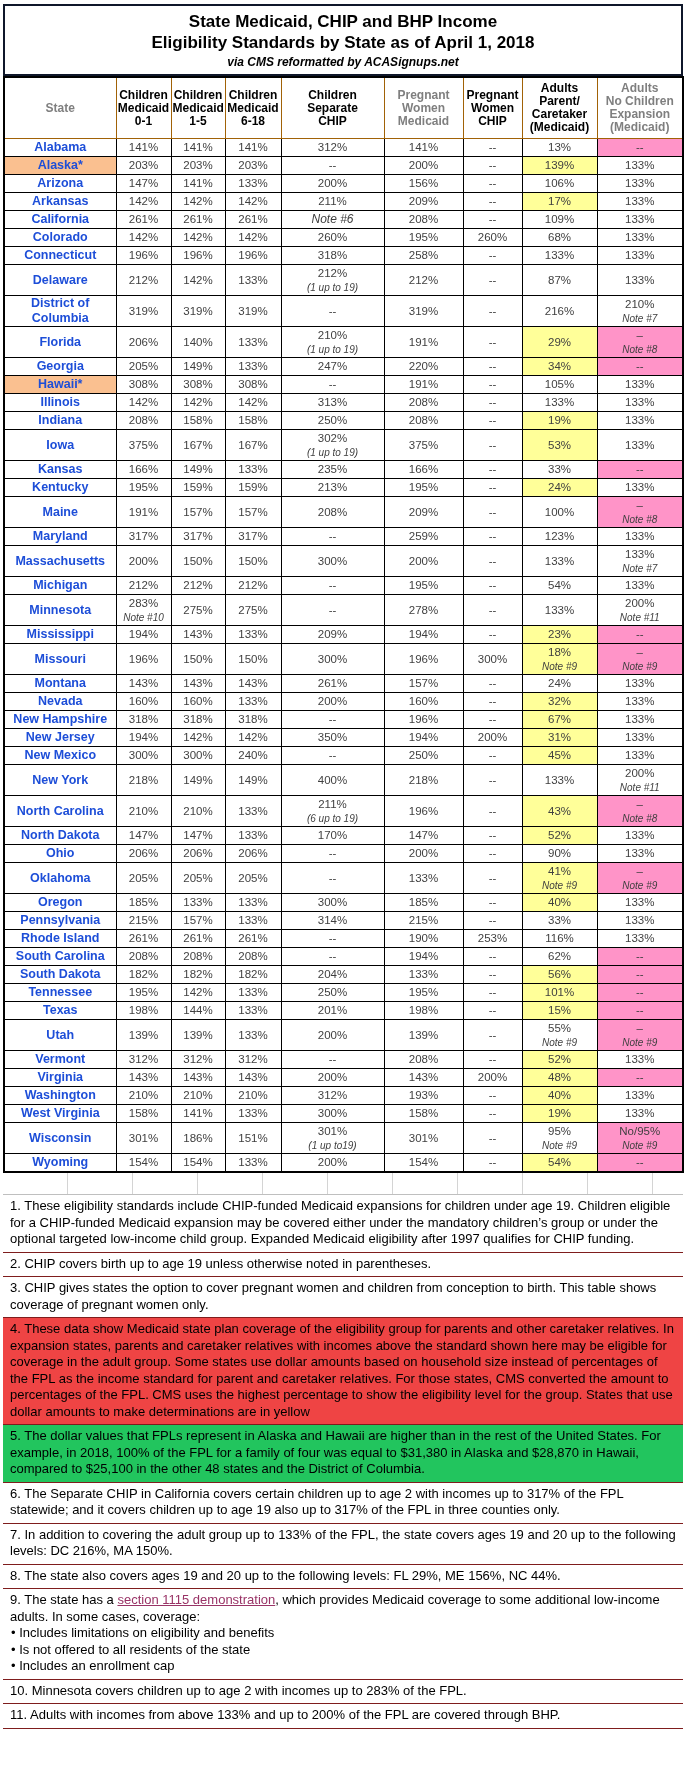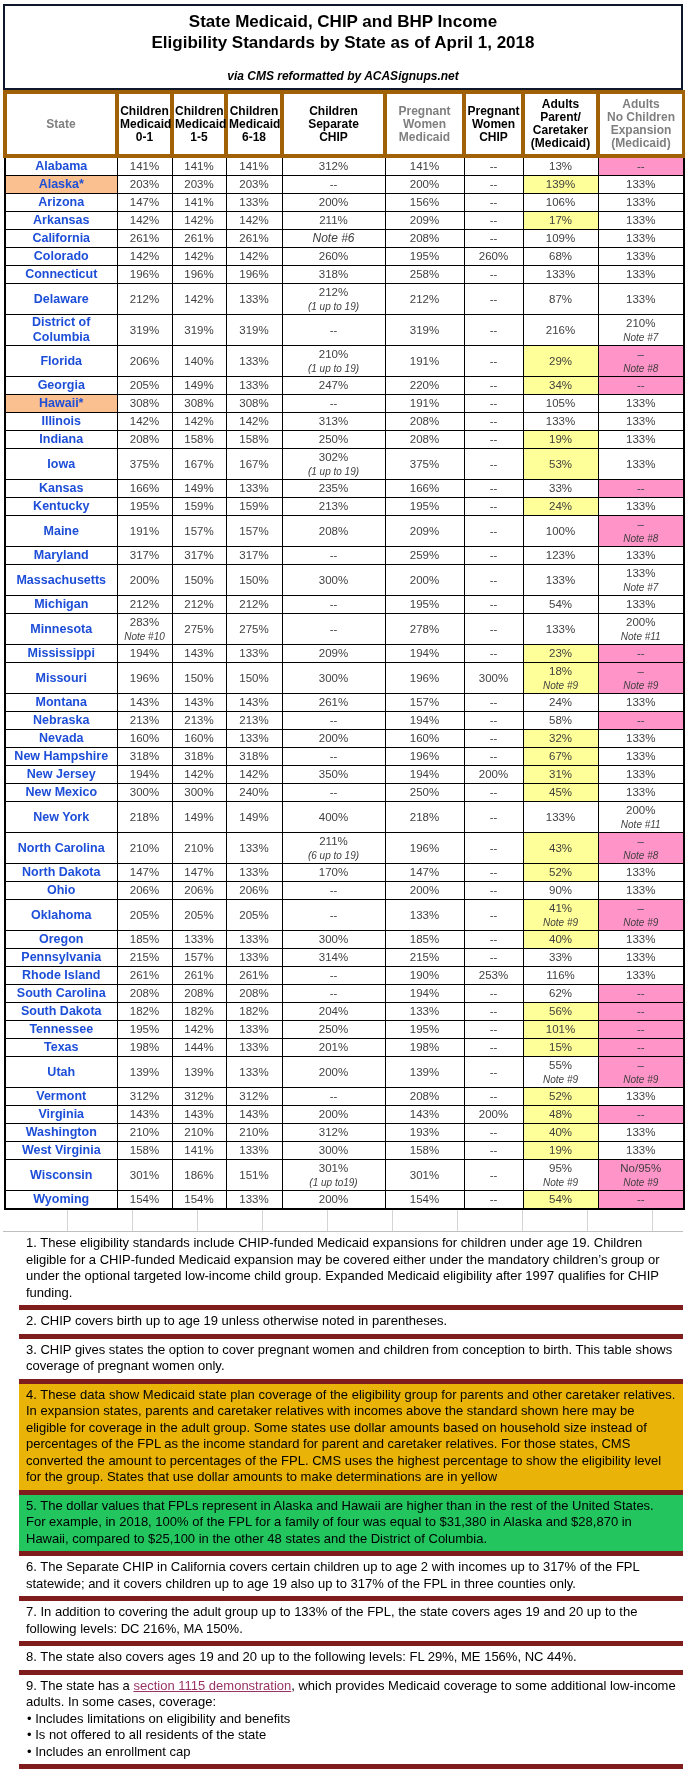--- a/index.html
+++ b/index.html
@@ -2,43 +2,43 @@
 <html><head>
 <meta charset="utf-8">
 <style>
   html,body { margin:0; padding:0; background:#ffffff; }
   body { width:685px; font-family:"Liberation Sans", sans-serif; }
   .sheet { padding:4px 2px 0 3px; }
 
   
   .title-box { border:2px solid #0f172a; text-align:center; padding:5px 4px 4px; background:#fff; }
   .title-line { font-size:17px; font-weight:bold; color:#000; line-height:21px; }
-  .subtitle { font-size:12px; font-weight:bold; font-style:italic; color:#000; line-height:16px; margin-top:15px; }
+  .subtitle { font-size:12px; font-weight:bold; font-style:italic; color:#000; line-height:16px; margin-top:1px; }
 
   
   table.elig { border-collapse:collapse; table-layout:fixed; width:680px; border:2px solid #000; margin-top:0; }
-  table.elig th { border:4px solid #a16207; background:#fff; font-size:12px; font-weight:bold;
+  table.elig th { border:1px solid #a16207; background:#fff; font-size:12px; font-weight:bold;
                   line-height:13px; padding:4px 1px; text-align:center; vertical-align:middle; color:#000; }
   table.elig th.muted { color:#7f7f7f; }
   table.elig td { border:1px solid #000; background:#fff; text-align:center; vertical-align:middle; padding:0 1px; }
   td .v { display:block; font-size:11.5px; line-height:17px; color:#3f3f3f; }
   td .v.it { font-style:italic; font-size:12px; }
   td .sub { display:block; font-size:10px; font-style:italic; line-height:11px; color:#3f3f3f; padding-bottom:2px; }
   td.state { text-align:right; font-weight:bold; font-size:12.5px; color:#1d4ed8; padding:0 3px 0 1px; line-height:15px; }
   .bg-yellow { background:#FFFF99 !important; }
   .bg-pink   { background:#FF94C8 !important; }
   .bg-orange { background:#FAC090 !important; }
 
   
   .gap-row { height:21px; background:repeating-linear-gradient(90deg,#ffffff 0 64px,#d4d4d4 64px 65px); }
 
   
   .footnotes { border-top:1px solid #bfbfbf; }
-  .footnote { font-size:13px; line-height:16.5px; color:#000; padding:3px 7px 4px; border-bottom:5px solid #7f1d1d; background:#fff;margin-left:16px; }
-  .footnote.fn-yellow { background:#eab308; }
+  .footnote { font-size:13px; line-height:16.5px; color:#000; padding:3px 7px 4px; border-bottom:1px solid #7f1d1d; background:#fff; }
+  .footnote.fn-yellow { background:#ef4444; }
   .footnote.fn-orange { background:#22c55e; }
   .footnote a { color:#993366; text-decoration:underline;text-align:center; }
   .footnote .bullet { padding-left:1px; }
 </style>
 </head>
 <body>
 
 <div class="sheet">
 
   <div class="title-box">
@@ -753,47 +753,20 @@
             <span class="v">--</span>
           </td>
           <td>
             <span class="v">24%</span>
           </td>
           <td>
             <span class="v">133%</span>
           </td>
         </tr>
         <tr>
-          <td class="state">Nebraska</td>
-          <td>
-            <span class="v">213%</span>
-          </td>
-          <td>
-            <span class="v">213%</span>
-          </td>
-          <td>
-            <span class="v">213%</span>
-          </td>
-          <td>
-            <span class="v">--</span>
-          </td>
-          <td>
-            <span class="v">194%</span>
-          </td>
-          <td>
-            <span class="v">--</span>
-          </td>
-          <td>
-            <span class="v">58%</span>
-          </td>
-          <td class="bg-pink">
-            <span class="v">--</span>
-          </td>
-        </tr>
-        <tr>
           <td class="state">Nevada</td>
           <td>
             <span class="v">160%</span>
           </td>
           <td>
             <span class="v">160%</span>
           </td>
           <td>
             <span class="v">133%</span>
           </td>

